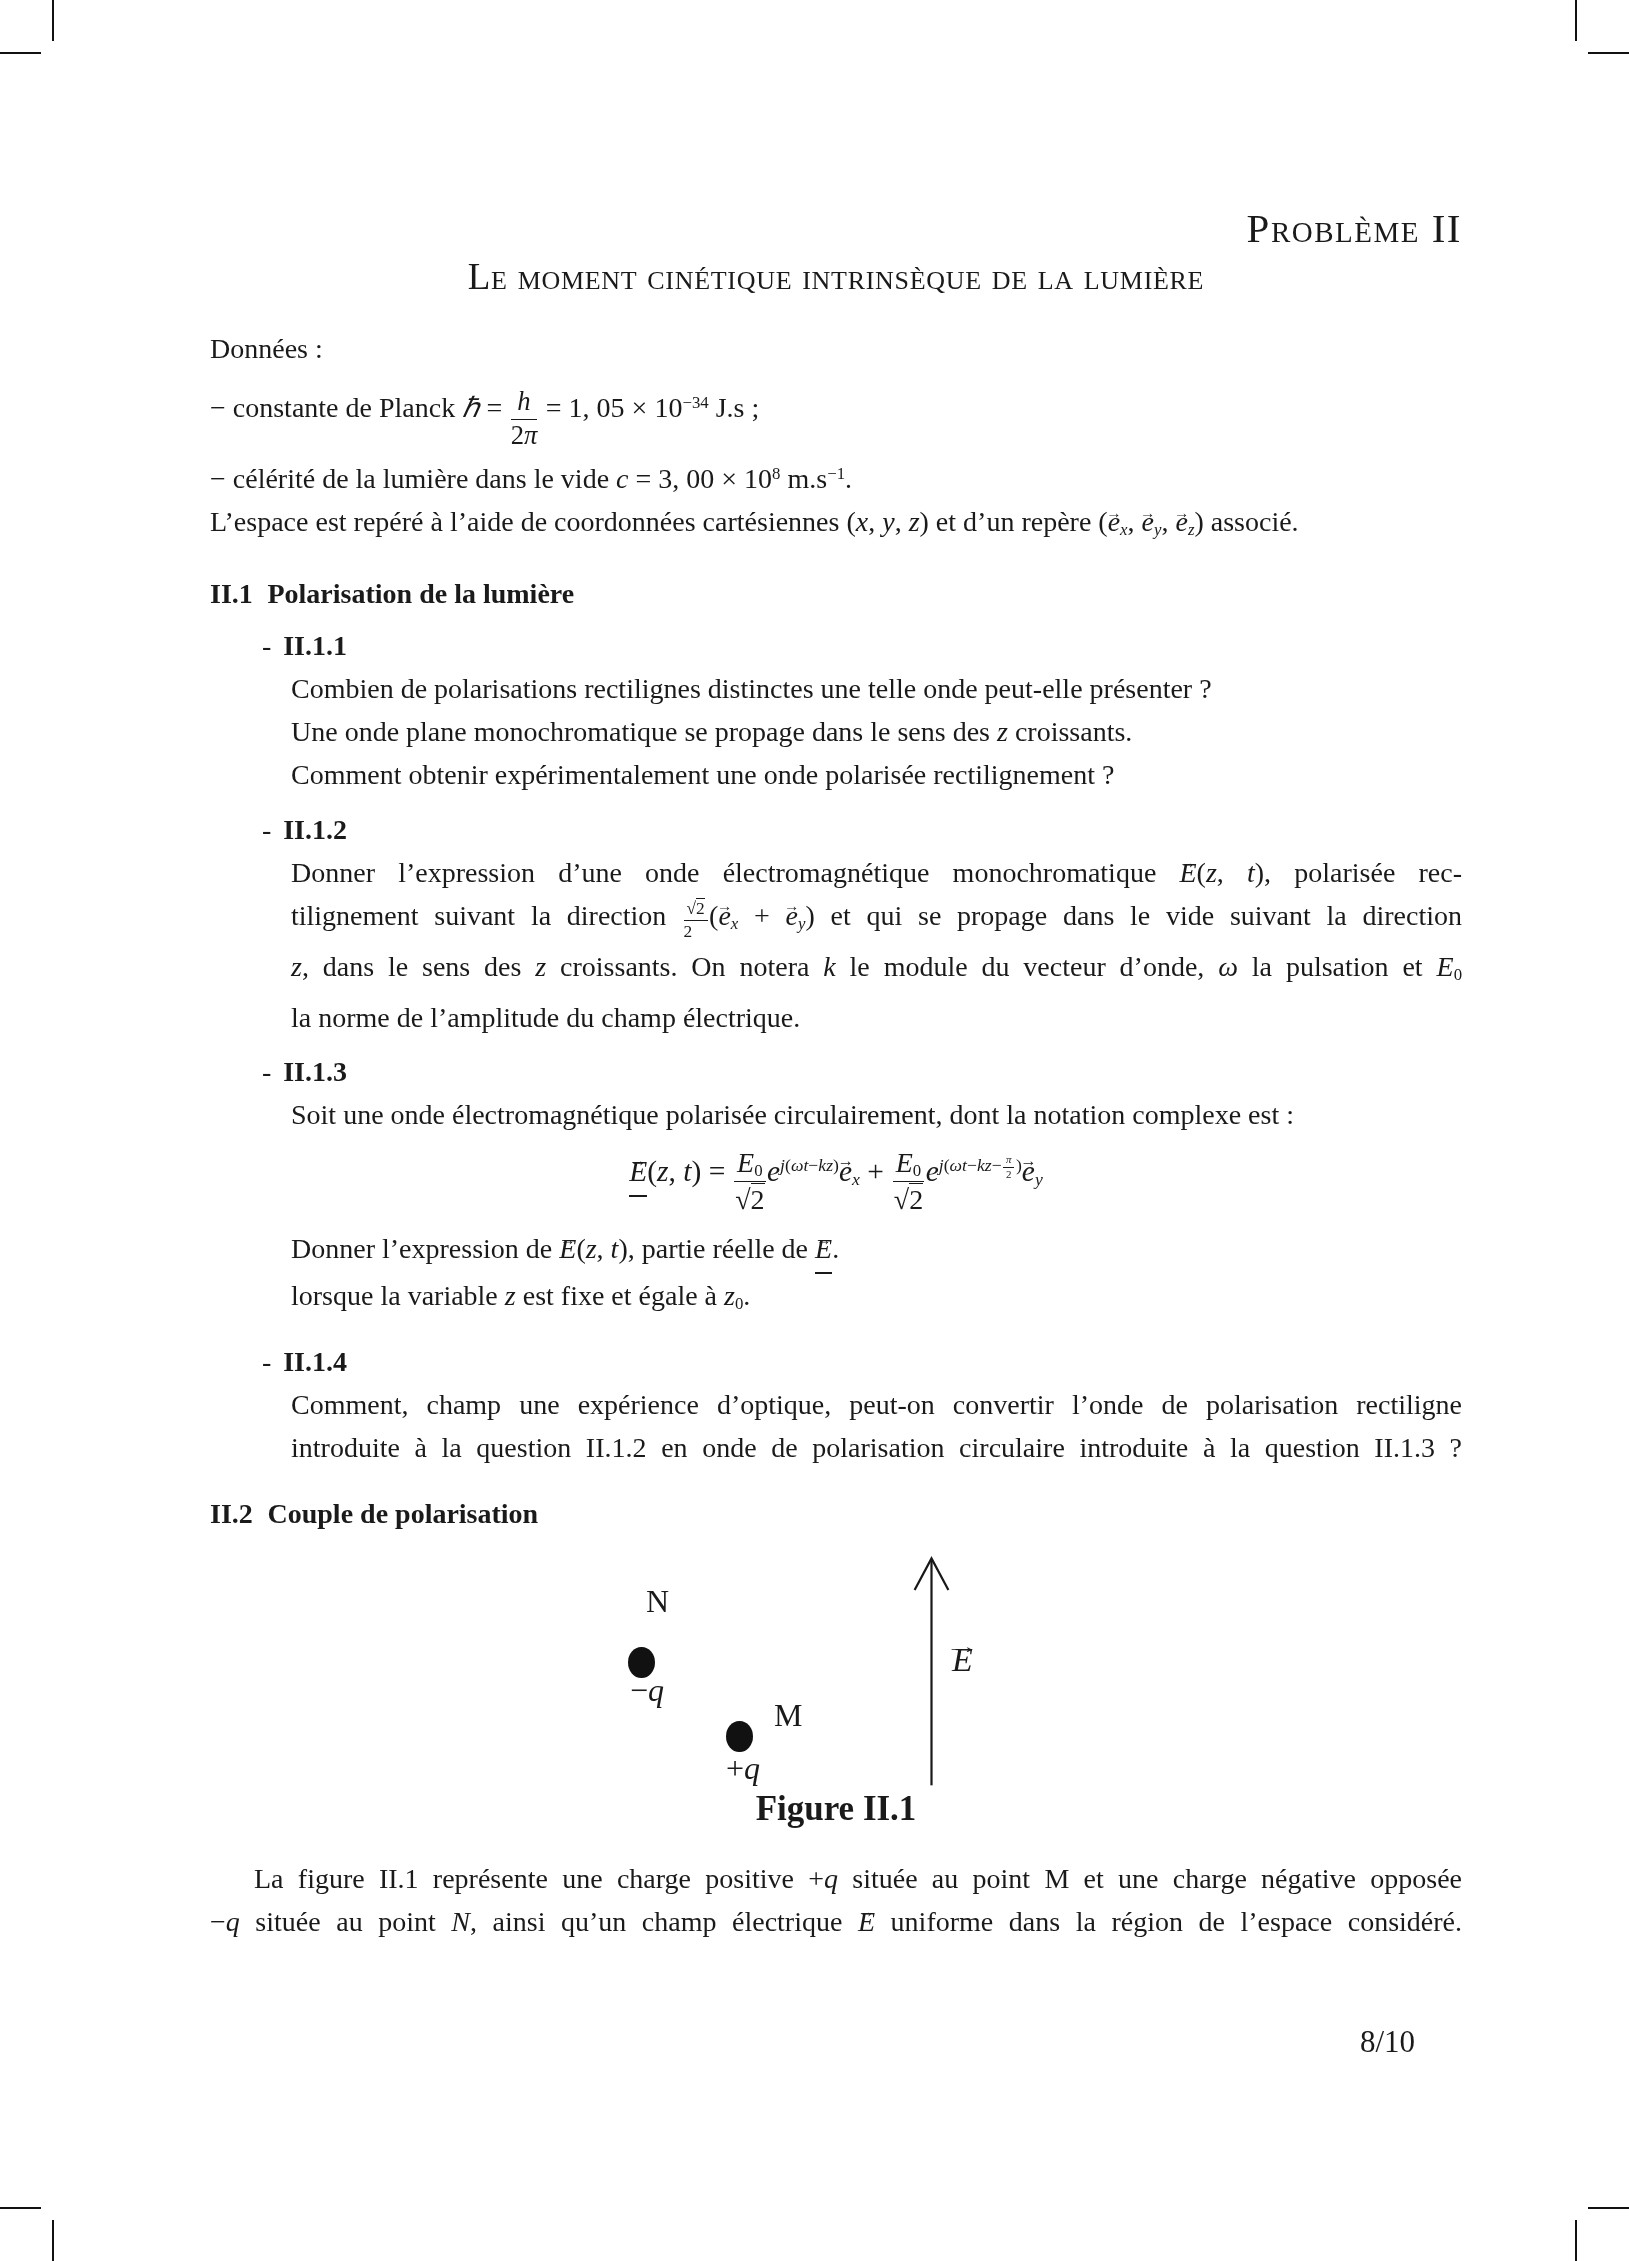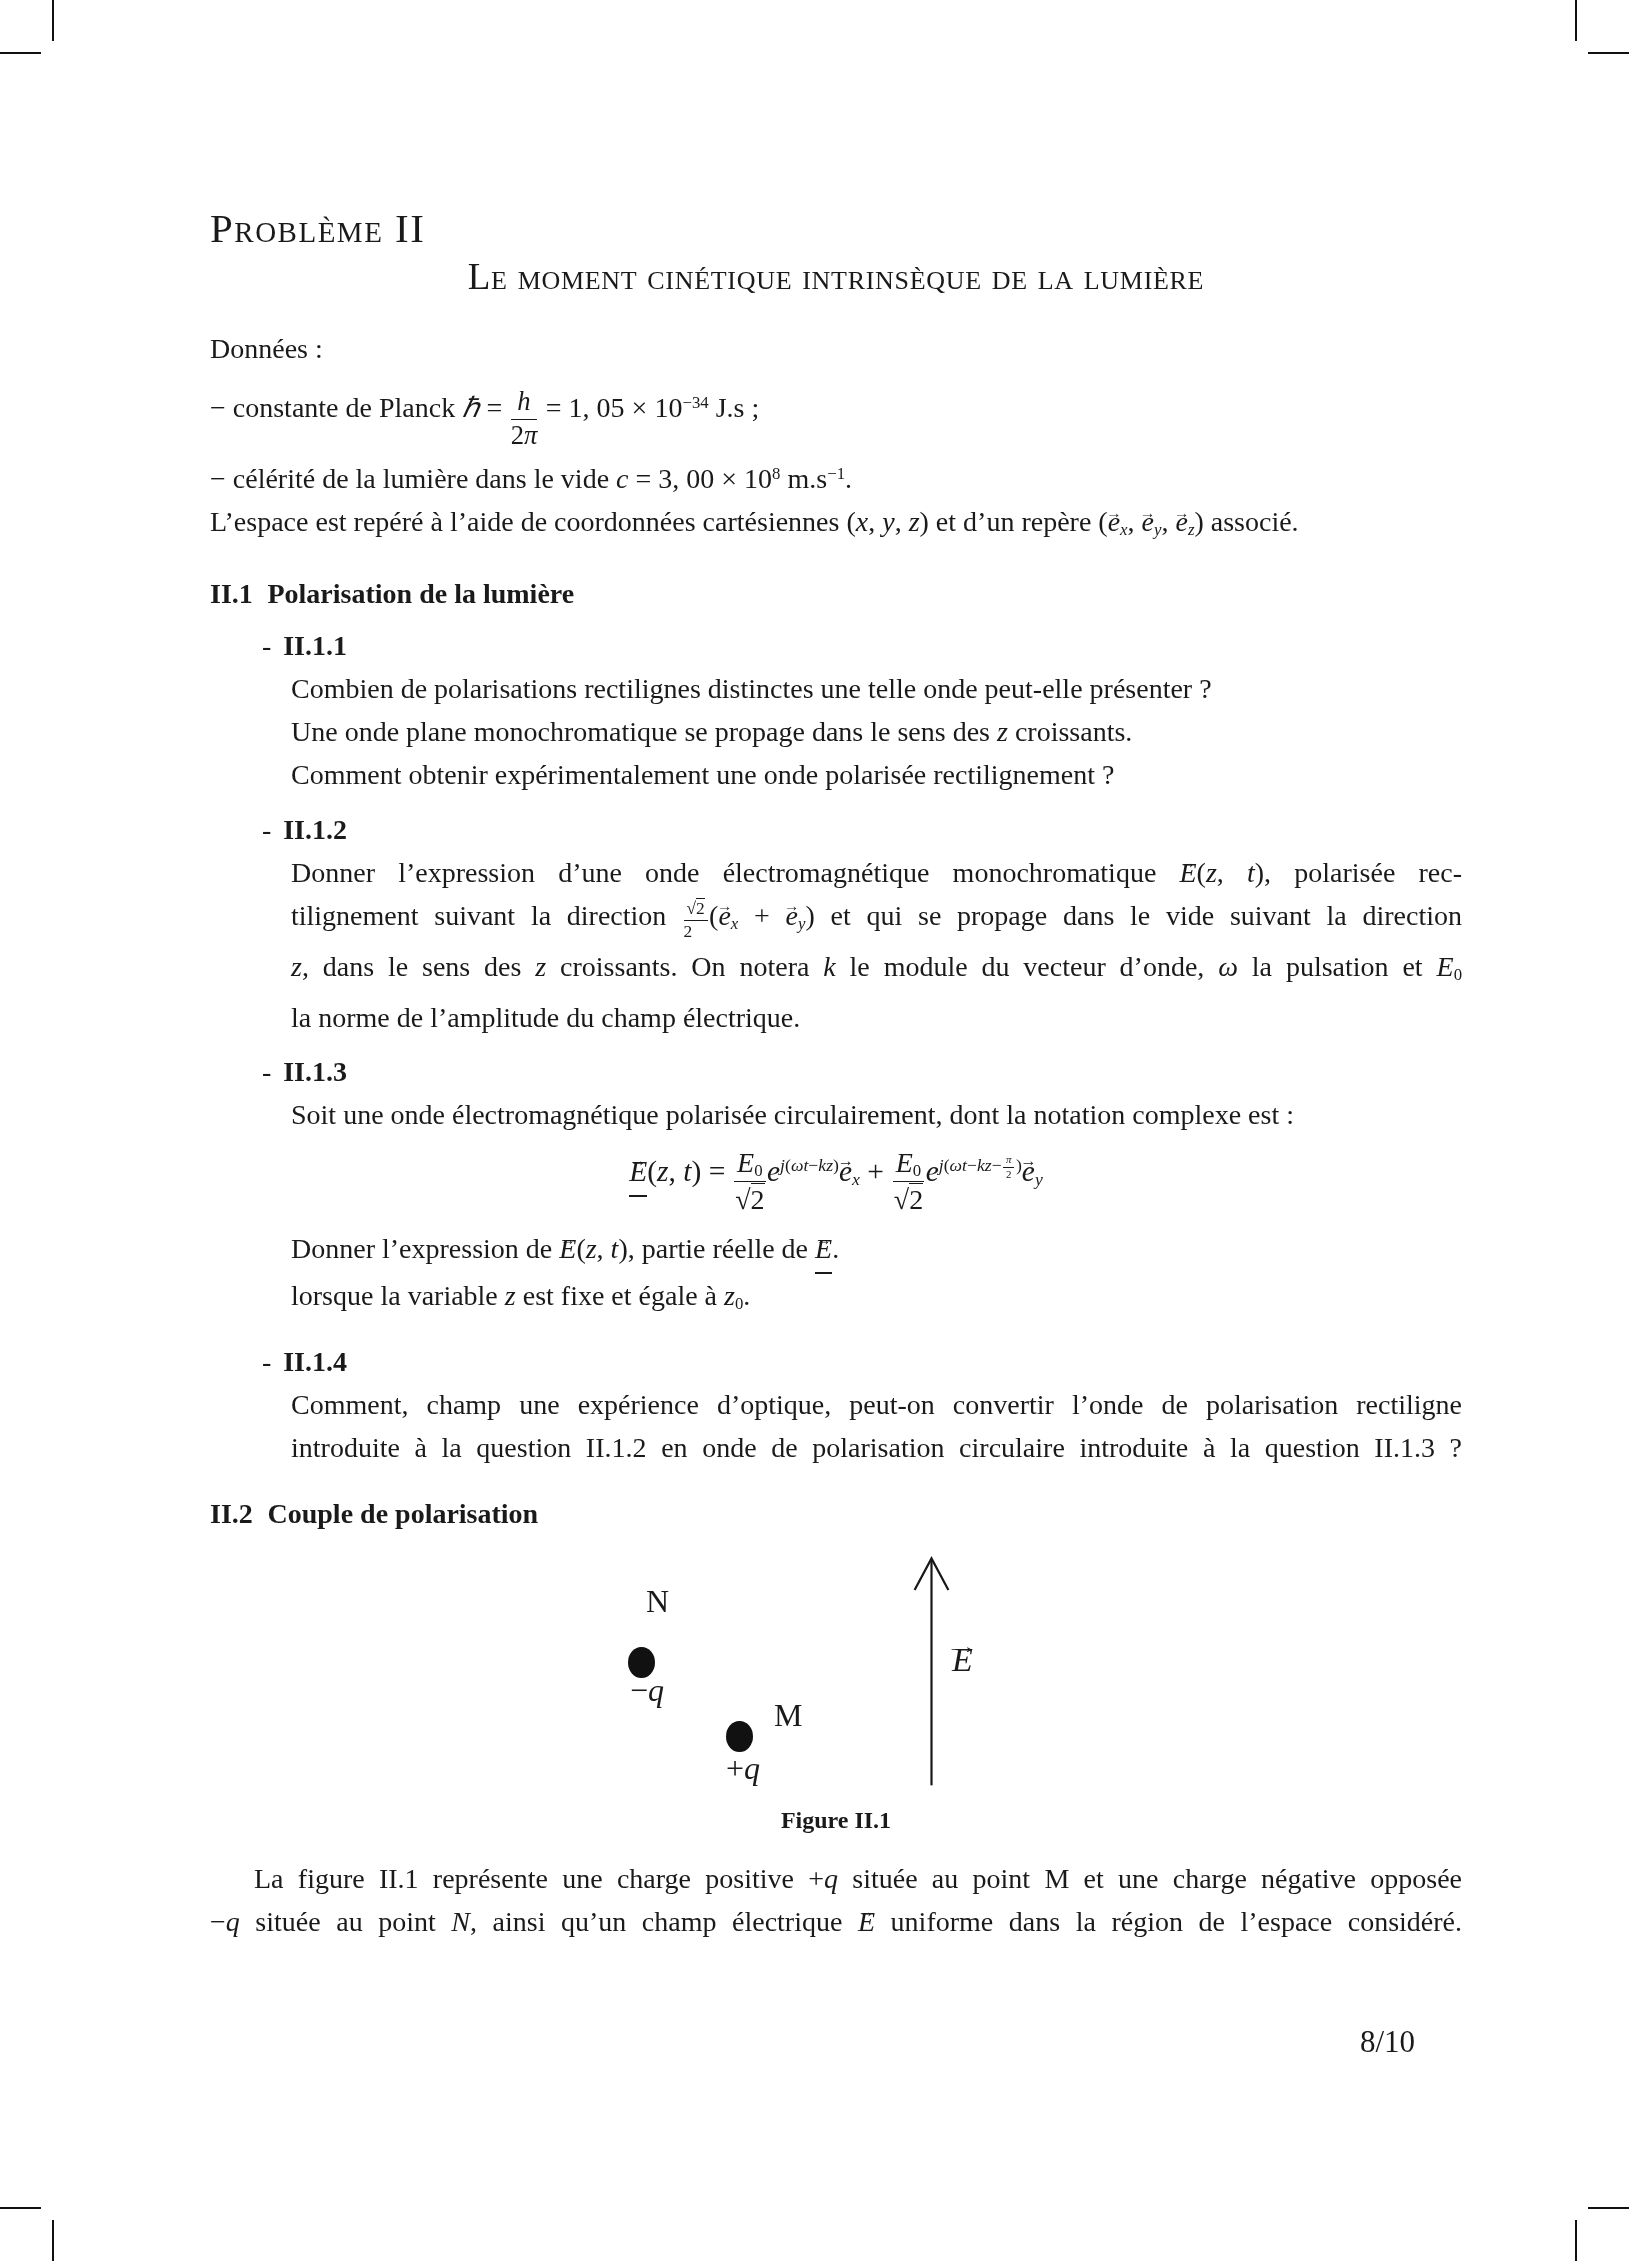--- a/index.html
+++ b/index.html
@@ -4,21 +4,21 @@
 <style>
   html,body{margin:0;padding:0;background:#888;}
   #page{
     position:relative; width:1629px; height:2261px; background:#ffffff;
     font-family:"Liberation Serif", serif; color:#1a1a1a; overflow:hidden;
   }
   
   .crop{position:absolute; background:#111;}
   
   #content{position:absolute; left:210px; top:0; width:1252px; padding-top:205px; font-size:28px; line-height:43px;}
-  .title{ text-align:left; font-variant:small-caps; font-size:41px; line-height:47px; letter-spacing:1.5px;}
+  .title{ text-align:right; font-variant:small-caps; font-size:41px; line-height:47px; letter-spacing:1.5px;}
   .subtitle{ text-align:center; font-variant:small-caps; font-size:37px; line-height:44px; letter-spacing:0.7px; margin-top:2.9px;}
   .donnees{margin-top:28px;}
   .line{white-space:nowrap;}
   .line.just{white-space:normal; text-align:justify; text-align-last:justify;}
   .line.ind{text-indent:44px;}
   .line.tall{line-height:65px;font-family:Liberation Serif, serif;}
   .sec{font-weight:bold; margin-top:20.6px;}
   .sec .num{margin-right:14.7px;}
   .item{margin-left:52px; margin-top:8.8px;}
   .item .ilbl{font-weight:bold; margin-left:11.8px;}
@@ -39,21 +39,21 @@
   .vec .vbase::before{content:"→"; position:absolute; left:50%; top:-0.62em; transform:translateX(-50%); font-size:0.55em; font-style:normal;}
   .vec .vsub{font-size:0.6em; vertical-align:-0.25em;}
   .vec.uvec .vbase{border-bottom:2.2px solid currentColor; padding-bottom:2.2px;}
   .equation{ text-align:center; margin:7.4px 0 10.3px; font-size:29.5px;}
   
   .figure{position:relative; height:295px; margin-top:8.8px;}
   .dot{position:absolute; width:26.5px; height:31px; border-radius:50%; background:#111;}
   .flabel{position:absolute; font-size:32px; line-height:32px;}
   .fig-e{position:absolute; font-size:34px; line-height:34px;}
   .fig-e .vbase::before{transform:translateX(-50%) scaleX(1.9); top:-0.7em;}
-  .fcaption{position:absolute; top:255px; left:0; width:100%; text-align:center; font-weight:bold; font-size:24px;}
+  .fcaption{position:absolute; top:243px; left:0; width:100%; text-align:center; font-weight:bold; font-size:35px;}
   .closing{margin-top:17.7px;}
   #pagenum{position:absolute; left:1360px; top:2024px; font-weight:normal; font-size:31px;}
 </style>
 </head>
 <body>
 
 <div id="page">
 
   <div class="crop" style="left:52px;top:0;width:2.2px;height:41px;"></div>
   <div class="crop" style="left:0;top:52px;width:41px;height:2.2px;"></div>

